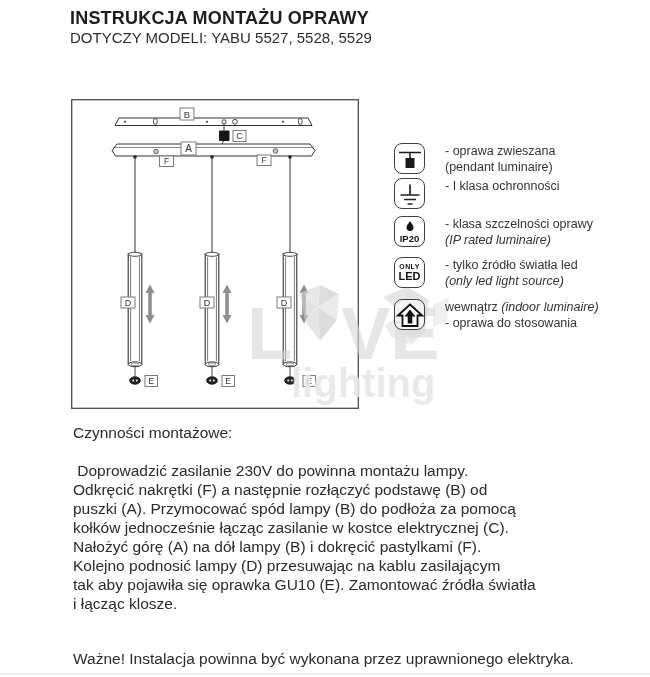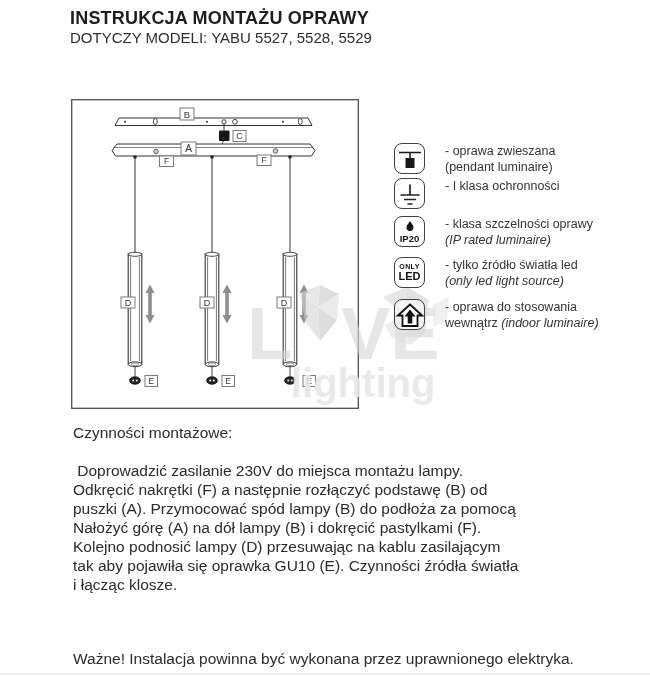--- a/index.html
+++ b/index.html
@@ -243,31 +243,32 @@
 </div>
 
 <div class="abs legend-row" style="top:299px;">
   <div class="legend-icon">
     <svg width="28" height="28" viewBox="0 0 28 28">
       <path d="M14,3.5 L26,14.5 L21.5,14.5 L21.5,25 L6.5,25 L6.5,14.5 L2,14.5 Z" fill="#fff" stroke="#111" stroke-width="1.8" stroke-linejoin="miter"></path>
       <polygon points="14,8.5 19.5,15.5 16.3,15.5 16.3,22.5 11.7,22.5 11.7,15.5 8.5,15.5" fill="#111"></polygon>
     </svg>
   </div>
   <div class="legend-text">
+    <div><span>wewnątrz </span><span class="it">(indoor luminaire)</span></div>
     <div>- oprawa do stosowania</div>
-    <div><span>wewnątrz </span><span class="it">(indoor luminaire)</span></div>
   </div>
 </div>
 
 <div class="abs instr-heading">Czynności montażowe:</div>
 <div class="abs instr-lines">
-  <div class="instr-line"> Doprowadzić zasilanie 230V do miejsca montażu lampy.</div>
+  <div class="instr-line"> Doprowadzić zasilanie 230V do powinna montażu lampy.</div>
   <div class="instr-line">Odkręcić nakrętki (F) a następnie rozłączyć podstawę (B) od</div>
   <div class="instr-line">puszki (A). Przymocować spód lampy (B) do podłoża za pomocą</div>
+  <div class="instr-line">kołków jednocześnie łącząc zasilanie w kostce elektrycznej (C).</div>
   <div class="instr-line">Nałożyć górę (A) na dół lampy (B) i dokręcić pastylkami (F).</div>
   <div class="instr-line">Kolejno podnosić lampy (D) przesuwając na kablu zasilającym</div>
-  <div class="instr-line">tak aby pojawiła się oprawka GU10 (E). Czynności źródła światła</div>
+  <div class="instr-line">tak aby pojawiła się oprawka GU10 (E). Zamontować źródła światła</div>
   <div class="instr-line">i łącząc klosze.</div>
 </div>
 
 <div class="abs footer-warning">Ważne! Instalacja powinna być wykonana przez uprawnionego elektryka.</div>
 
 <div class="abs scan-edge"></div>
 
 </body></html>

